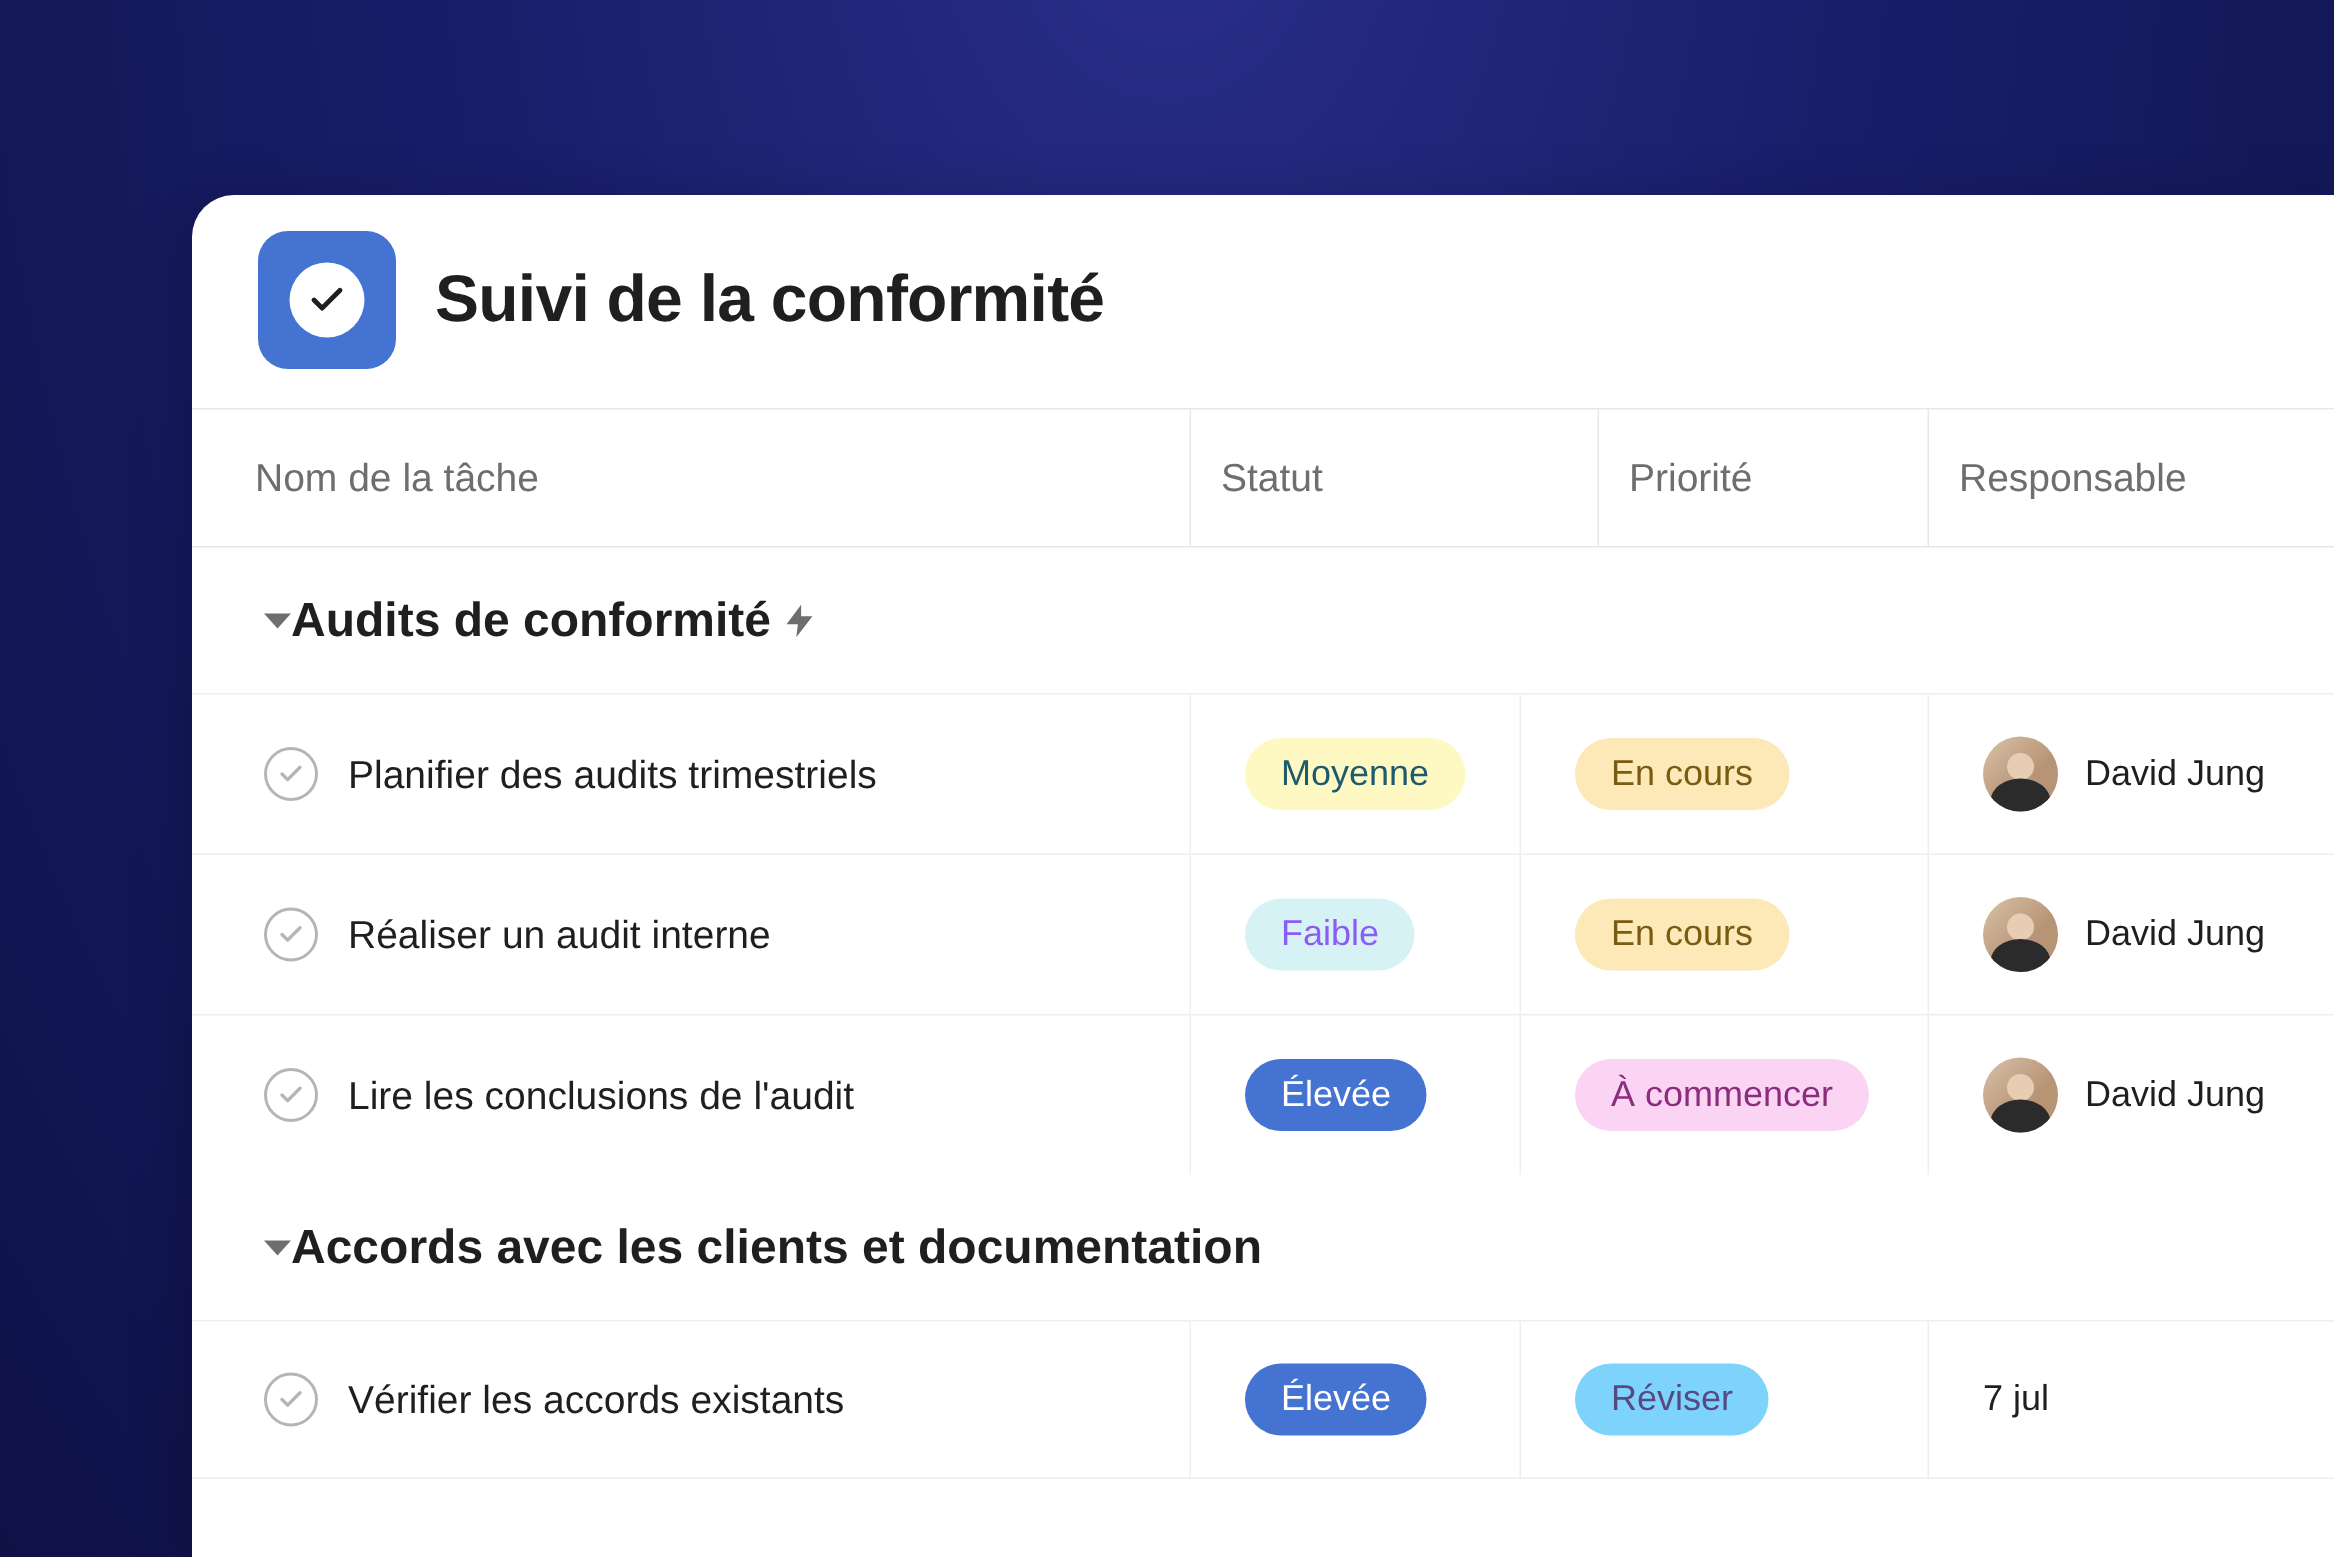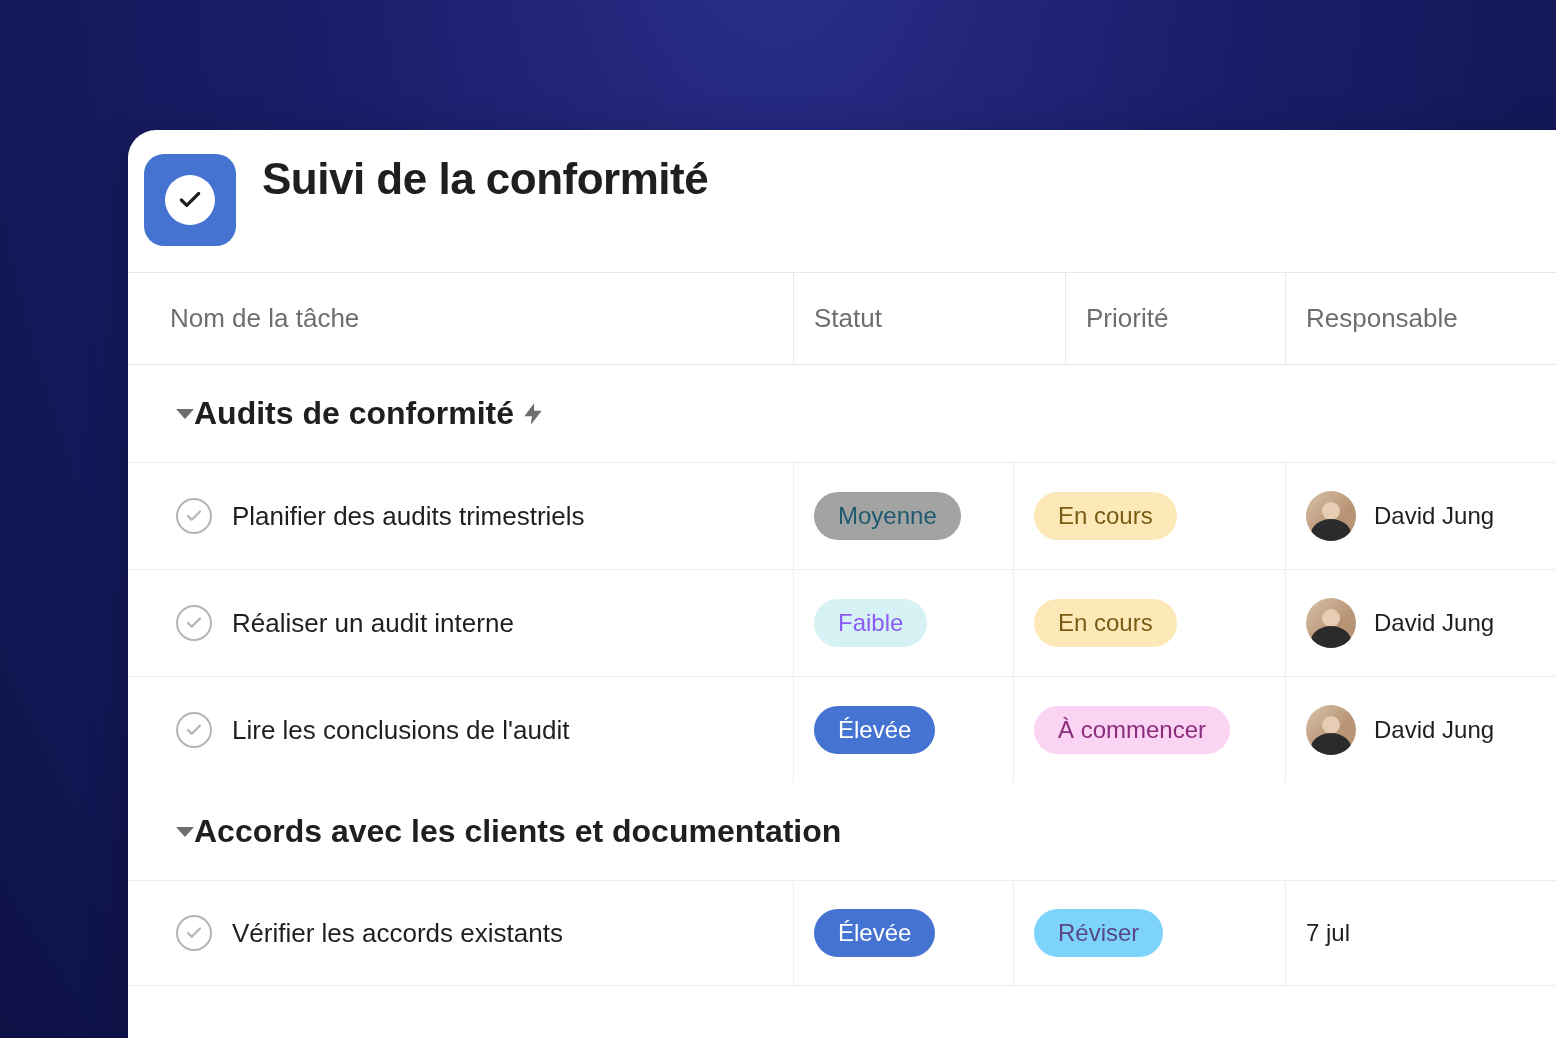--- a/index.html
+++ b/index.html
@@ -15,21 +15,22 @@
     top: 130px;
     right: 0;
     bottom: 0;
     background: #fff;
     border-top-left-radius: 28px;
     box-shadow: 0 8px 40px rgba(0,0,0,0.25);
     overflow: hidden;
   }
   .header {
     display: flex;
-    padding: 24px 40px 26px 16px;
+    align-items: center;
+    padding: 24px 40px 26px 44px;
     gap: 26px;
   }
   .app-icon {
     width: 92px;
     height: 92px;
     border-radius: 20px;
     background: #4573d2;
     display: flex;
     align-items: center;
     justify-content: center;
@@ -82,21 +83,21 @@
     border-right: 9px solid transparent;
     border-top: 10px solid #6d6e6f;
   }
   .bolt-icon { width: 26px; height: 26px; margin-left: 6px; color: #6d6e6f; }
   .task-row {
     display: flex;
     border-top: 1px solid #edeef0;
   }
   .task-row:last-child { border-bottom: 1px solid #edeef0; }
   .cell {
-    padding: 28px 20px;
+    padding: 28px 36px;
     font-size: 26px;
     color: #1e1f21;
     display: flex;
     align-items: center;
     border-right: 1px solid #edeef0;
   }
   .cell.col-task { padding-left: 48px; gap: 20px; }
   .cell.col-resp { border-right: none; gap: 18px; }
   .check-circle {
     width: 36px; height: 36px;
@@ -106,21 +107,21 @@
     flex-shrink: 0;
   }
   .check-circle svg { width: 18px; height: 18px; color: #b3b6b8; }
   .pill {
     display: inline-flex;
     padding: 10px 24px;
     border-radius: 999px;
     font-size: 24px;
     font-weight: 500;
   }
-  .pill-moyenne   { background: #a3a3a3; color: #1e5a6e; text-align: right; }
+  .pill-moyenne   { background: #fef9c3; color: #1e5a6e; text-align: right; }
   .pill-faible    { background: #d6f2f5; color: #8b5cf6; }
   .pill-elevee    { background: #4573d2; color: #fff; }
   .pill-encours   { background: #fde8b8; color: #7a5b12; }
   .pill-acommencer{ background: #fbd4f4; color: #8a2d7c; }
   .pill-reviser   { background: #7dd3fc; color: #574a82; }
   .avatar {
     width: 50px; height: 50px; border-radius: 50%;
     background: linear-gradient(135deg,#d9c2a8 0%, #b89476 60%);
     flex-shrink: 0;
     position: relative;

